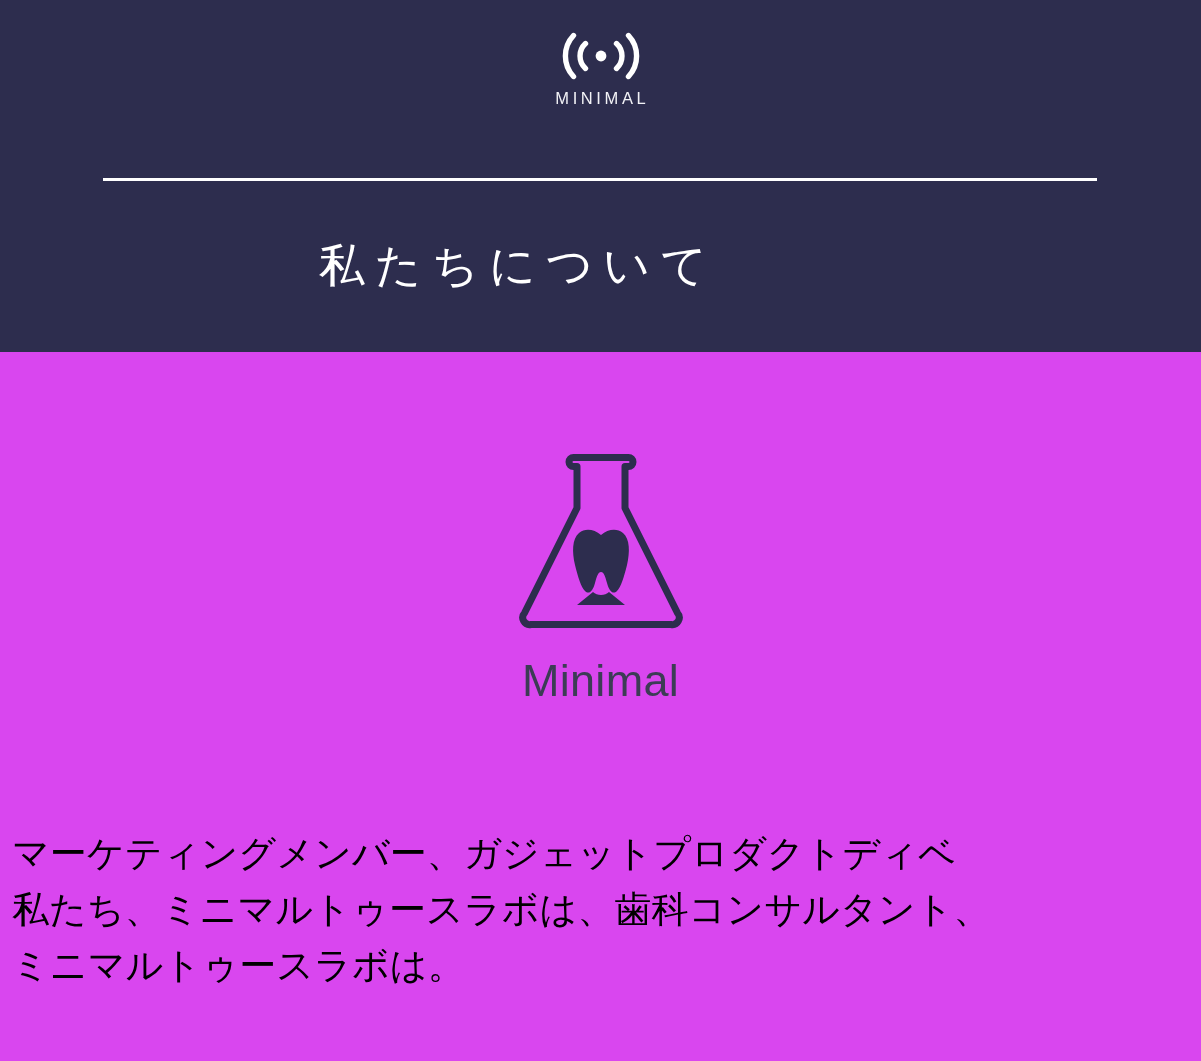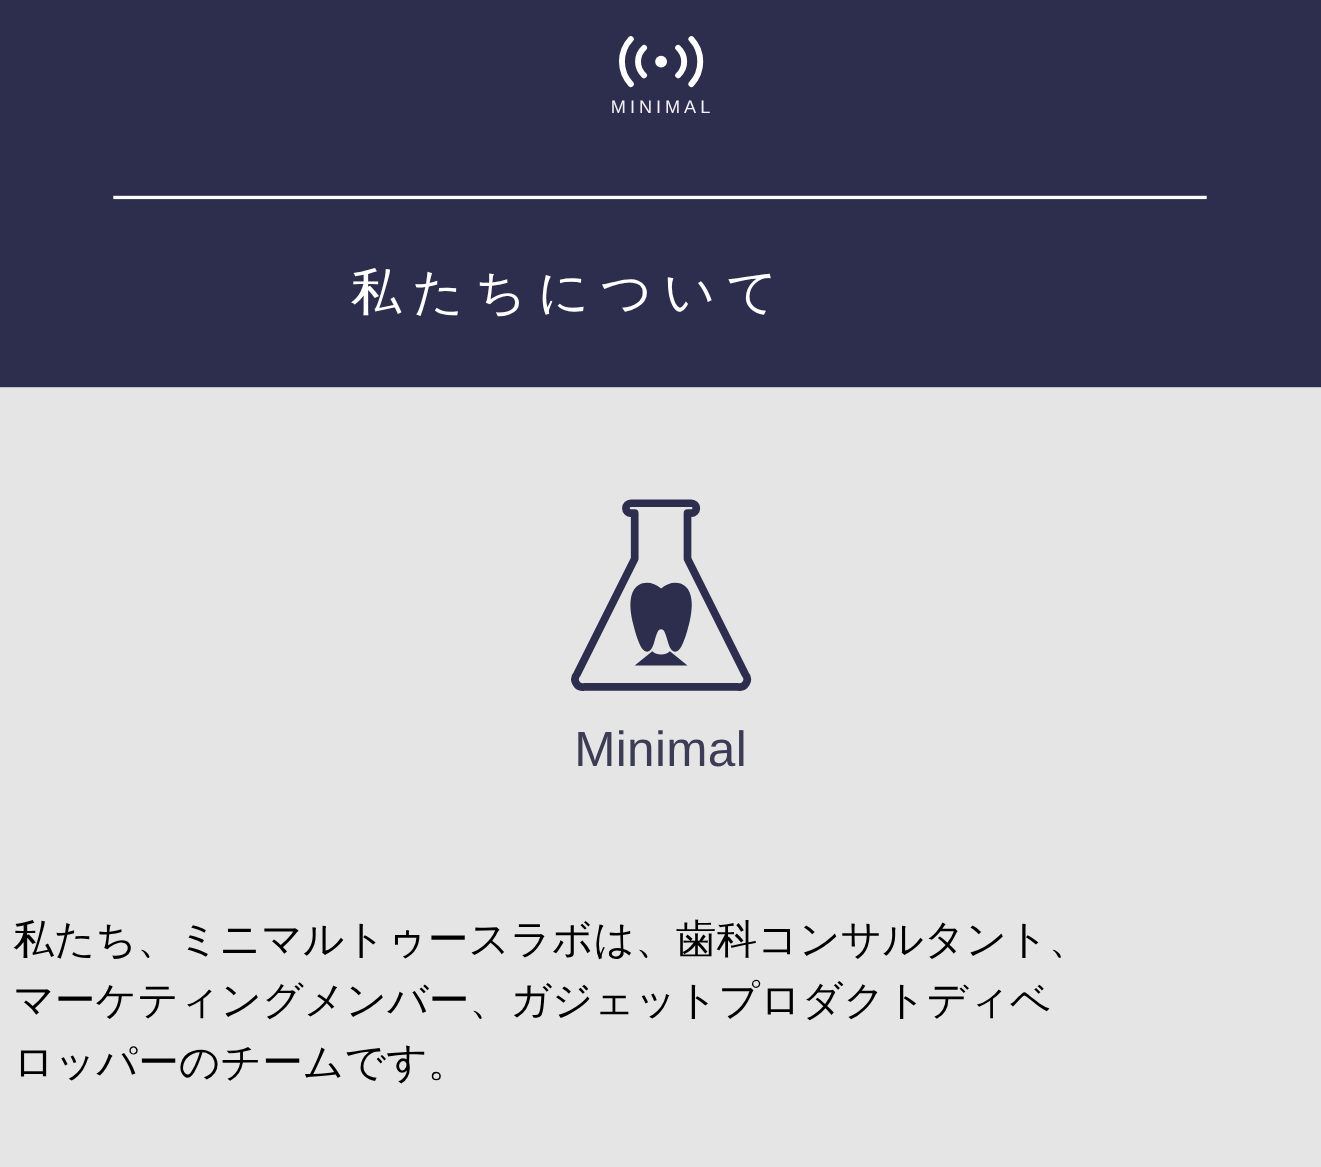--- a/index.html
+++ b/index.html
@@ -13,21 +13,21 @@
     background: #ffffff;
     font-family: "Liberation Sans", "DejaVu Sans", sans-serif;
     overflow: hidden;
     -webkit-font-smoothing: antialiased;
   }
 
   .page {
     position: relative;
     width: 1201px;
     height: 1061px;
-    background: #e5e5e5;
+    background: #d946ef;
   }
 
   
   .header {
     position: absolute;
     left: 0;
     top: 0;
     width: 1201px;
     height: 352px;
     background: #2d2d4e;
@@ -180,18 +180,18 @@
       <path d="M76 159 L92 146 C96 150 104 150 108 146 L124 159 Z" fill="#2d2d4e"></path>
     </svg>
 
     <div class="lab-name">
       <span class="lab-line">Minimal</span>
     </div>
 
   </section>
 
   <section class="body-copy">
+    <span class="copy-line">マーケティングメンバー、ガジェットプロダクトディベ</span>
     <span class="copy-line">私たち、ミニマルトゥースラボは、歯科コンサルタント、</span>
-    <span class="copy-line">マーケティングメンバー、ガジェットプロダクトディベ</span>
-    <span class="copy-line">ロッパーのチームです。</span>
+    <span class="copy-line">ミニマルトゥースラボは。</span>
   </section>
 
 </div>
 
 </body></html>

